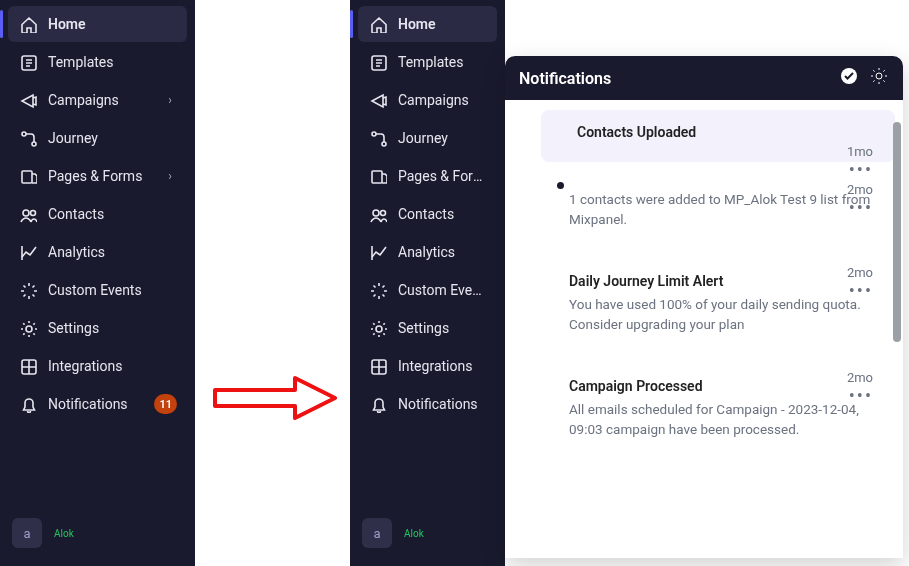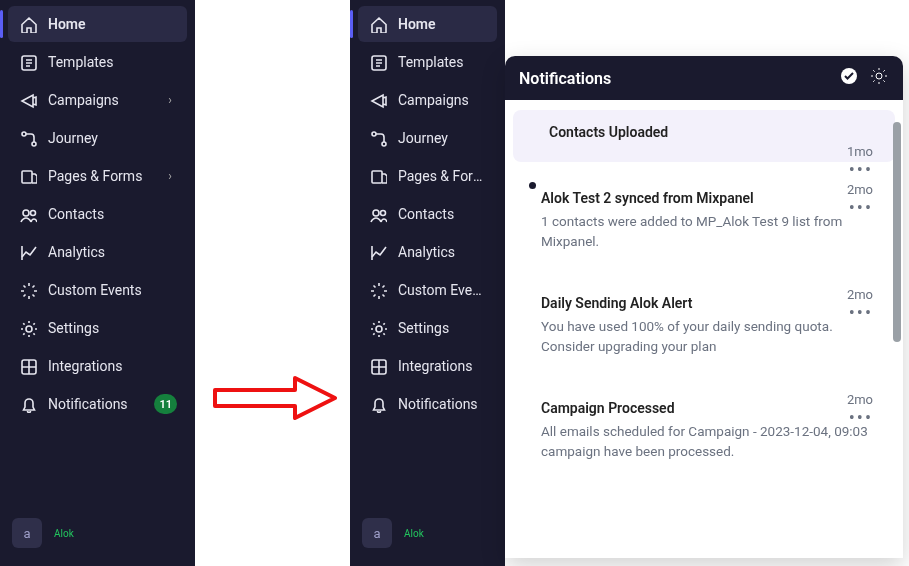--- a/index.html
+++ b/index.html
@@ -23,21 +23,21 @@
   .sb-item.active::before {
     content: ""; position: absolute; left: -8px; top: 4px; bottom: 4px;
     width: 3px; background: #5b5ef5; border-radius: 2px;
   }
   .sb-icon { width: 20px; height: 20px; margin-right: 10px; display: flex; align-items: center; justify-content: center; flex: 0 0 20px; }
   .sb-icon svg { width: 18px; height: 18px; stroke: #e6e6ef; stroke-width: 1.6; fill: none; }
   .sb-label { flex: 1; white-space: nowrap; overflow: hidden; text-overflow: ellipsis; }
   .sb-caret { width: 14px; text-align: center; font-size: 12px; color: #aaa; }
   .sb-badge {
     min-width: 20px; height: 20px; border-radius: 10px;
-    background: #15803d; color: #fff; font-size: 11px; font-weight: 600;
+    background: #c2410c; color: #fff; font-size: 11px; font-weight: 600;
     display: flex; align-items: center; justify-content: center; padding: 0 5px;
   }
 
   .sb-user {
     position: absolute; bottom: 18px; left: 12px; right: 12px;
     display: flex; align-items: center; gap: 12px;
   }
   .avatar {
     width: 30px; height: 30px; border-radius: 6px;
     background: #2f2f4a; color: #9f9fc9; font-size: 13px;
@@ -68,21 +68,21 @@
     position: absolute; right: 0; top: 8px; bottom: 8px; width: 12px;
     border-radius: 6px;
   }
   .scrollbar-thumb {
     position: absolute; right: 2px; top: 14px; height: 220px; width: 8px;
     background: #9aa0a6; border-radius: 4px;
   }
 
   .notif {
     padding: 14px 24px 16px 36px; position: relative;
-    border-radius: 8px; margin-bottom: 14px;
+    border-radius: 8px; margin-bottom: 14px; margin-left: 28px;
   }
   .notif.unread { background: #f3f1fb; }
   .dot { position: absolute; left: 16px; top: 72px; width: 7px; height: 7px; border-radius: 50%; background: #1a1a2e; }
   .notif-title { font-size: 14px; font-weight: 600; color: #222; margin-bottom: 6px; }
   .notif-body  { font-size: 13.5px; color: #6b7280; line-height: 1.45; white-space: normal; }
   .notif-meta  { position: absolute; right: 22px; top: 34px; text-align: right; }
   .notif-time  { font-size: 13px; color: #6b7280; }
   .notif-more  { font-size: 18px; letter-spacing: 2px; color: #6b7280; line-height: 10px; margin-top: 6px; cursor: pointer; }
   .notif:not(.unread) { padding-left: 28px; }
   .notif:not(.unread) .notif-meta { top: 6px; }
@@ -366,30 +366,29 @@
     <div class="notif unread">
       <span class="dot"></span>
       <div class="notif-title">Contacts Uploaded</div>
       <div class="notif-meta">
         <div class="notif-time">1mo</div>
         <div class="notif-more">•••</div>
       </div>
     </div>
 
     <div class="notif">
-      <div class="notif-title">Alok Test 2 synced from Mixpanel</div>
       <div class="notif-body">1 contacts were added to MP_Alok Test 9 list from Mixpanel.</div>
       <div class="notif-meta">
         <div class="notif-time">2mo</div>
         <div class="notif-more">•••</div>
       </div>
     </div>
 
     <div class="notif">
-      <div class="notif-title">Daily Sending Alok Alert</div>
+      <div class="notif-title">Daily Journey Limit Alert</div>
       <div class="notif-body">You have used 100% of your daily sending quota. Consider upgrading your plan</div>
       <div class="notif-meta">
         <div class="notif-time">2mo</div>
         <div class="notif-more">•••</div>
       </div>
     </div>
 
     <div class="notif">
       <div class="notif-title">Campaign Processed</div>
       <div class="notif-body">All emails scheduled for Campaign - 2023-12-04, 09:03 campaign have been processed.</div>

